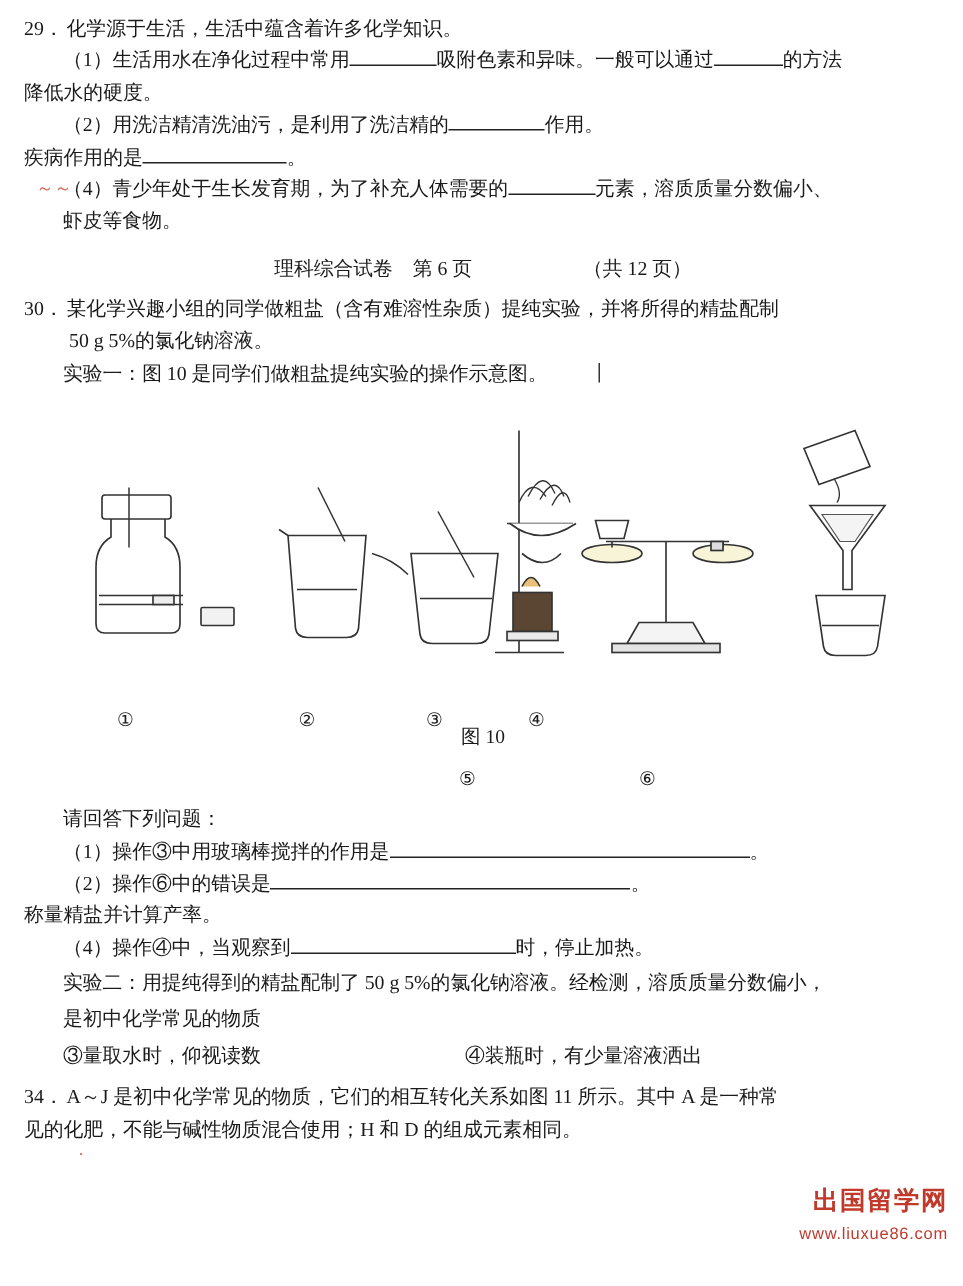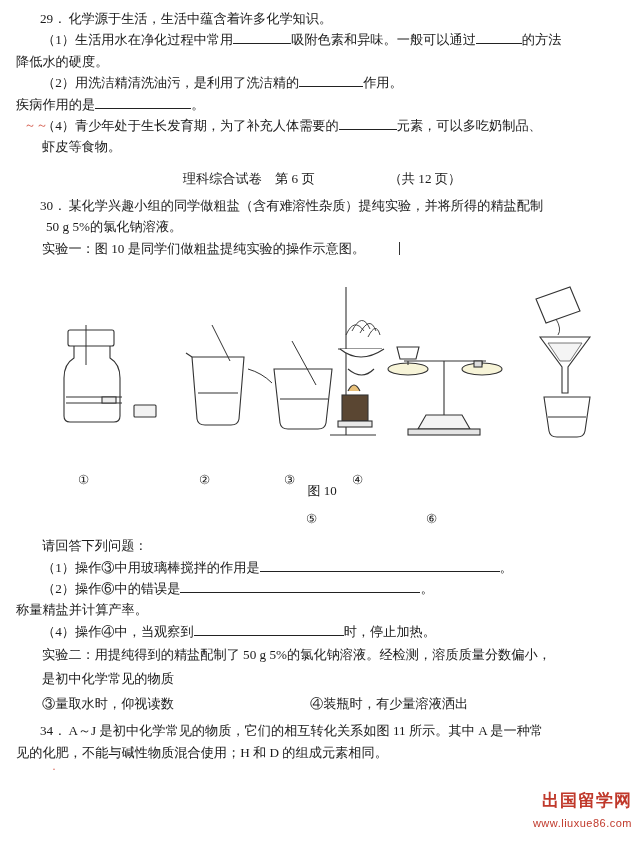--- a/index.html
+++ b/index.html
@@ -21,21 +21,20 @@
     position: relative;
     width: 642px;
     height: 857px;
     padding: 8px 14px 0 16px;
     box-sizing: border-box;
   }
   .q-block { margin-bottom: 2px; }
   .q-head {
     display: flex;
     align-items: center;
-    margin-left: 24px;
   }
   .q-num {
     white-space: nowrap;
     margin-right: 2px;
   }
   .q-text { flex: 1; }
   .indent1 { text-indent: 0; padding-left: 26px; }
   .indent0 { padding-left: 0; }
   .u {
     display: inline-block;
@@ -138,21 +137,21 @@
 
     <div class="indent1">
       <span>（2）</span><span>用洗洁精清洗油污，是利用了洗洁精的</span><span class="u u64"></span><span>作用。</span>
     </div>
 
     <div class="indent0">
       <span>疾病作用的是</span><span class="u u96"></span><span>。</span>
     </div>
 
     <div class="indent1">
-      <span>（4）</span><span>青少年处于生长发育期，为了补充人体需要的</span><span class="u u58"></span><span>元素，可以多吃奶制品、</span>
+      <span>（4）</span><span>青少年处于生长发育期，为了补充人体需要的</span><span class="u u58"></span><span>元素，溶质质量分数偏小、</span>
     </div>
     <div class="indent1">虾皮等食物。</div>
   </div>
 
   <div class="center-note">
     <span>理科综合试卷　第 6 页</span><span class="gap"></span><span>（共 12 页）</span>
   </div>
 
   <div class="q-block">
     <div class="q-head">

